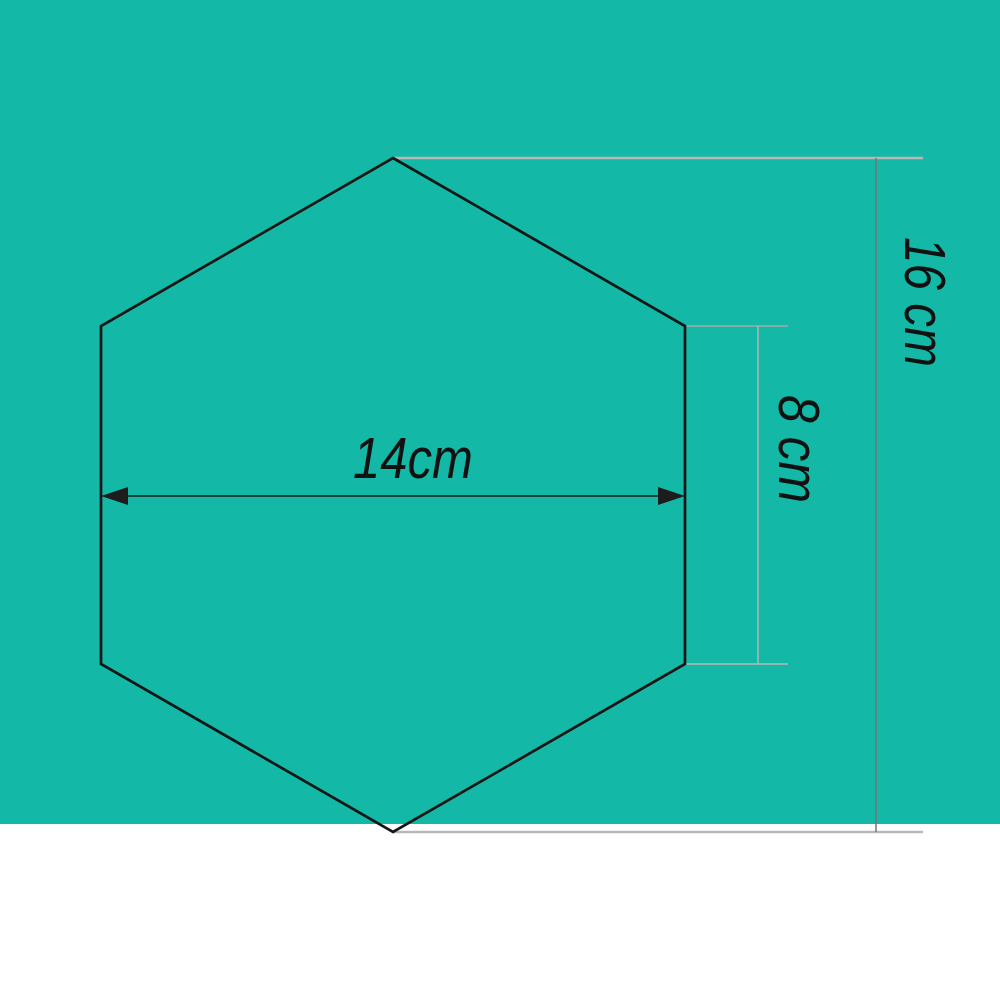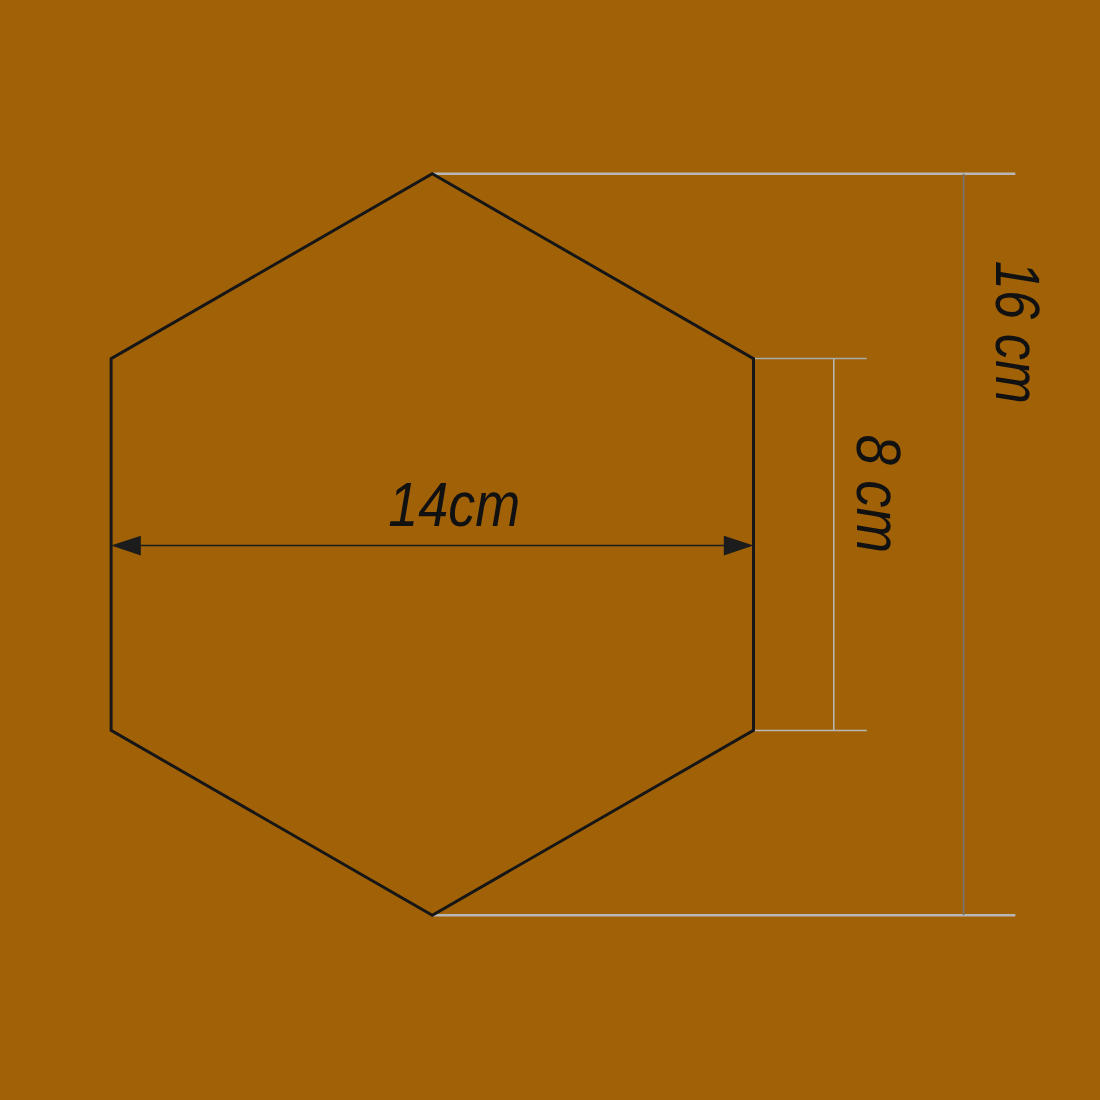--- a/index.html
+++ b/index.html
@@ -6,22 +6,22 @@
     margin: 0;
     padding: 0;
     background: #ffffff;
     width: 1000px;
     height: 1000px;
     overflow: hidden;
   }
   .canvas {
     position: relative;
     width: 1000px;
-    height: 1000px;
-    background: #a16207;
+    height: 824px;
+    background: #14b8a6;
   }
   svg {
     display: block;
     width: 1000px;
     height: 1000px;
   }
   .dim-label {
     font-family: "Liberation Sans", sans-serif;
     font-style: italic;
     font-size: 57px;

